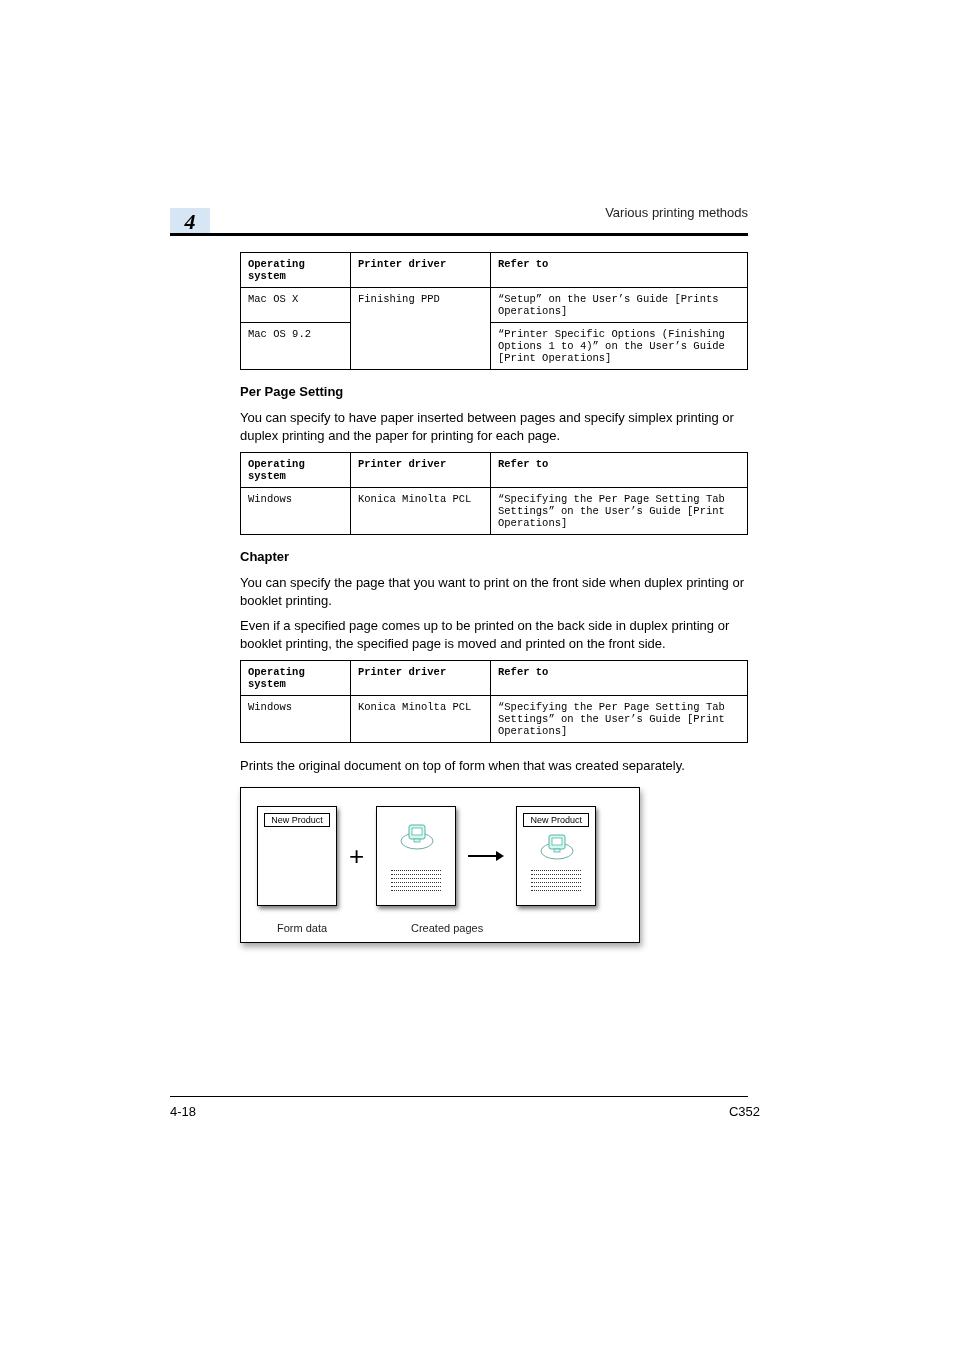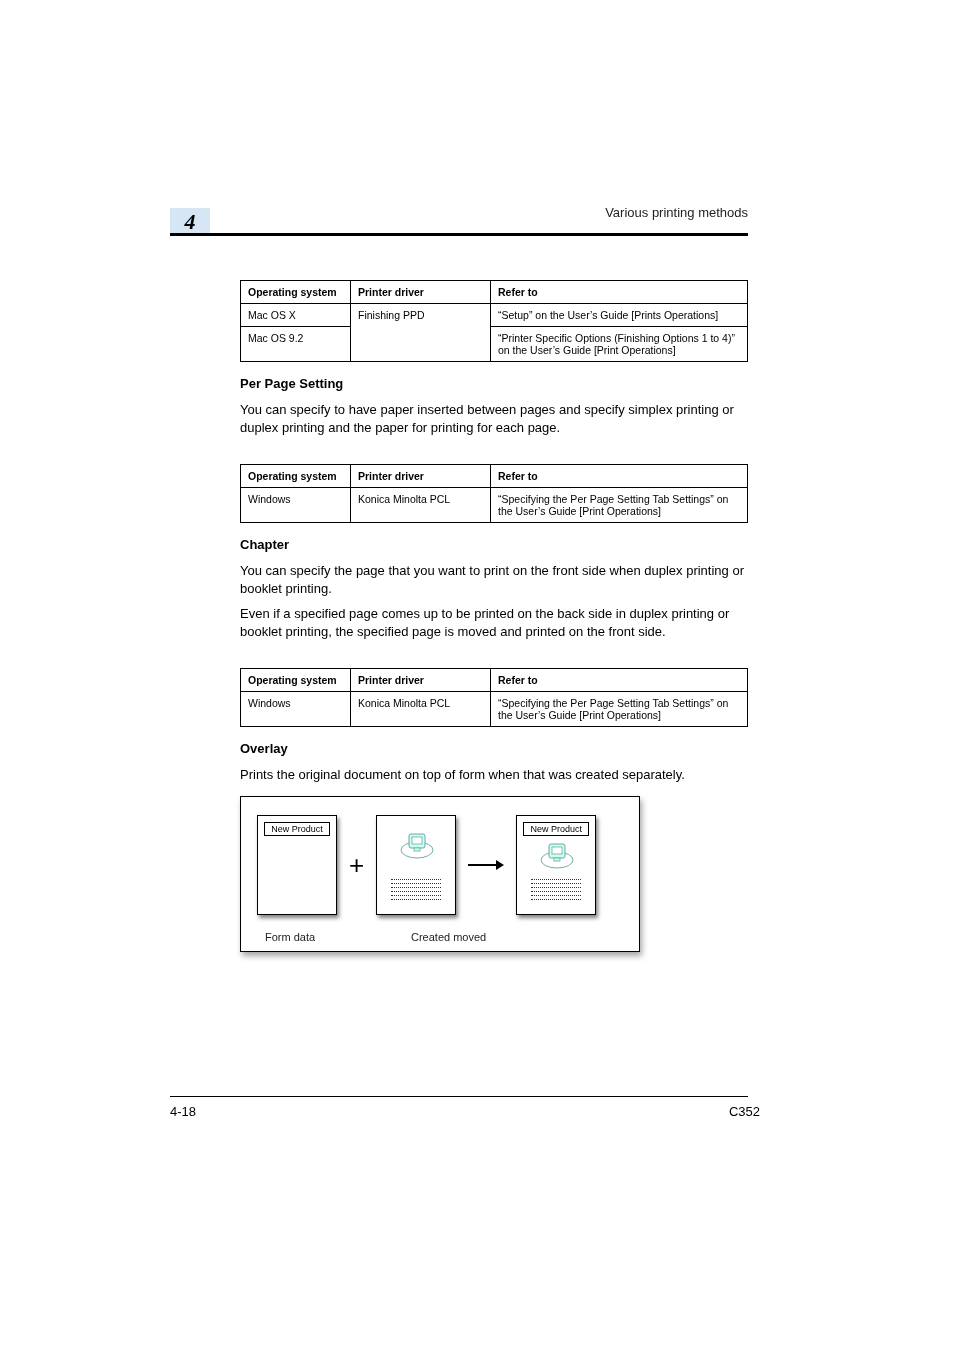--- a/index.html
+++ b/index.html
@@ -42,22 +42,23 @@
     left: 170px;
     top: 233px;
     width: 578px;
     height: 3px;
     background: #000;
   }
   .tbl {
     border-collapse: collapse;
     width: 100%;
     font-size: 10.5px;
-    margin-top: 28px;
+    margin-top: 0;
     margin-bottom: 14px;
+    font-family: Liberation Mono, monospace;
   }
   .tbl th, .tbl td {
     border: 1px solid #000;
     padding: 5px 7px;
     text-align: left;
     vertical-align: top;
   }
   .tbl th {
     font-weight: bold;
     background: #fff;
@@ -142,21 +143,21 @@
     width: 36px;
     height: 12px;
   }
   .arrow svg { display: block; }
   .d-caption {
     position: absolute;
     bottom: 8px;
     font-size: 11px;
     color: #222;
   }
-  .cap-form { left: 24px; margin-top: 9px; }
+  .cap-form { left: 36px; margin-top: 9px; }
   .cap-created { left: 170px; }
   .product-svg { display:block; }
 
   
   .foot-rule {
     position: absolute;
     left: 170px;
     top: 1096px;
     width: 578px;
     height: 1px;
@@ -250,21 +251,20 @@
     </thead>
     <tbody>
       <tr>
         <td>Windows</td>
         <td>Konica Minolta PCL</td>
         <td>“Specifying the Per Page Setting Tab Settings” on the User’s Guide [Print Operations]</td>
       </tr>
     </tbody>
   </table>
 
-  <div class="subhead">Overlay</div>
   <div class="para">Prints the original document on top of form when that was created separately.</div>
 
   <div class="diagram-wrap">
     <div class="diagram">
       <div class="diagram-row">
 
         <div class="doc-page">
           <div class="np-label">New Product</div>
         </div>
 
@@ -311,21 +311,21 @@
               <div class="ln"></div>
               <div class="ln"></div>
               <div class="ln"></div>
               <div class="ln"></div>
               <div class="ln"></div>
           </div>
         </div>
 
       </div>
       <div class="d-caption cap-form">Form data</div>
-      <div class="d-caption cap-created">Created moved</div>
+      <div class="d-caption cap-created">Created pages</div>
     </div>
   </div>
 
 </div>
 
 <div class="foot-rule"></div>
 <div class="foot-left">4-18</div>
 <div class="foot-right">C352</div>
 
 </body></html>

